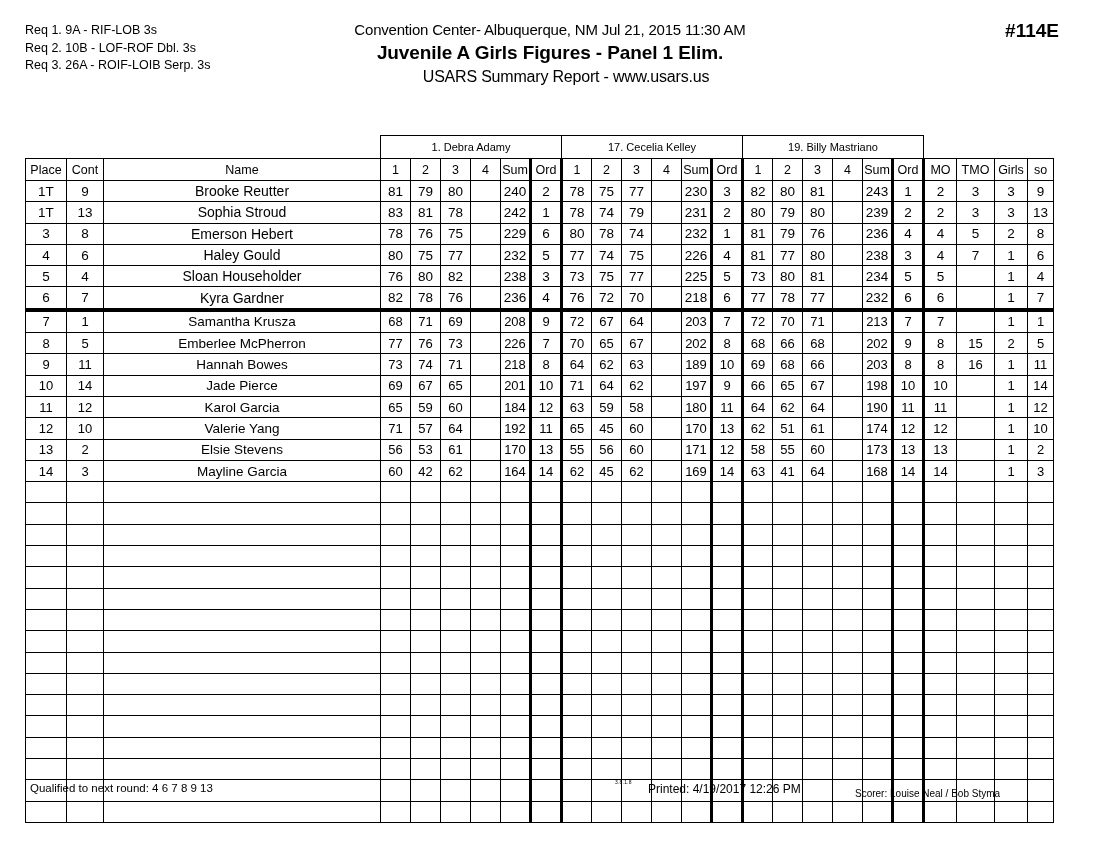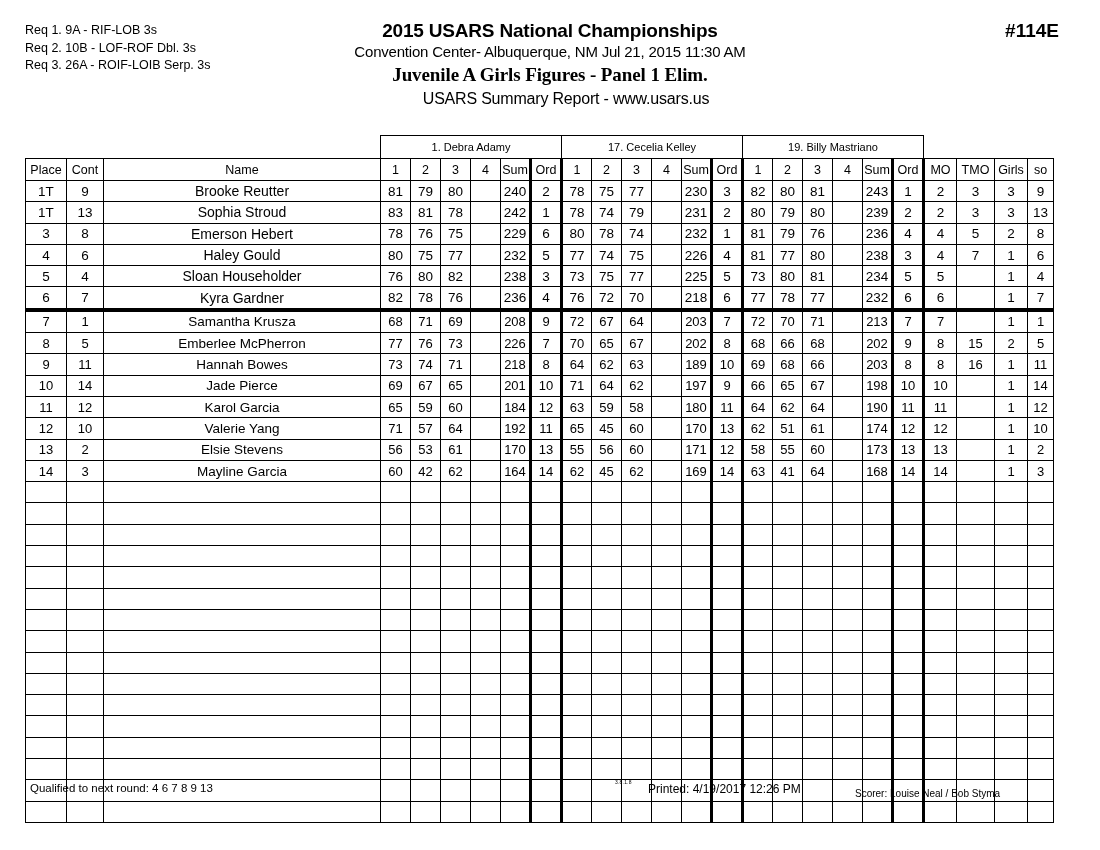--- a/index.html
+++ b/index.html
@@ -49,21 +49,20 @@
     font-size: 15px;
     font-weight: normal;
     line-height: 20px;
     letter-spacing: -0.2px;
   }
   #event-class {
     font-size: 19px;
     font-weight: bold;
     line-height: 26px;
     letter-spacing: -0.1px;
-    font-family: Liberation Serif, serif;
   }
   #report-source {
     font-size: 16px;
     font-weight: normal;
     line-height: 22px;
     letter-spacing: -0.2px;
     padding-left: 32px;
   }
   #event-number {
     position: absolute;
@@ -172,21 +171,20 @@
 
 <div id="header-area">
 
   <div id="requirements-block">
     <span class="req-line">Req 1.  9A - RIF-LOB 3s</span>
     <span class="req-line">Req 2.  10B - LOF-ROF Dbl. 3s</span>
     <span class="req-line">Req 3.  26A - ROIF-LOIB Serp. 3s</span>
   </div>
 
   <div id="title-block">
-    <div id="event-title">2015 USARS National Championships</div>
     <div id="event-venue">Convention Center- Albuquerque, NM  Jul 21, 2015  11:30 AM</div>
     <div id="event-class">Juvenile A Girls Figures - Panel 1 Elim.</div>
     <div id="report-source">USARS Summary Report - www.usars.us</div>
   </div>
 
   <div id="event-number">#114E</div>
 </div>
 
 <table id="score-table">
   <colgroup>

